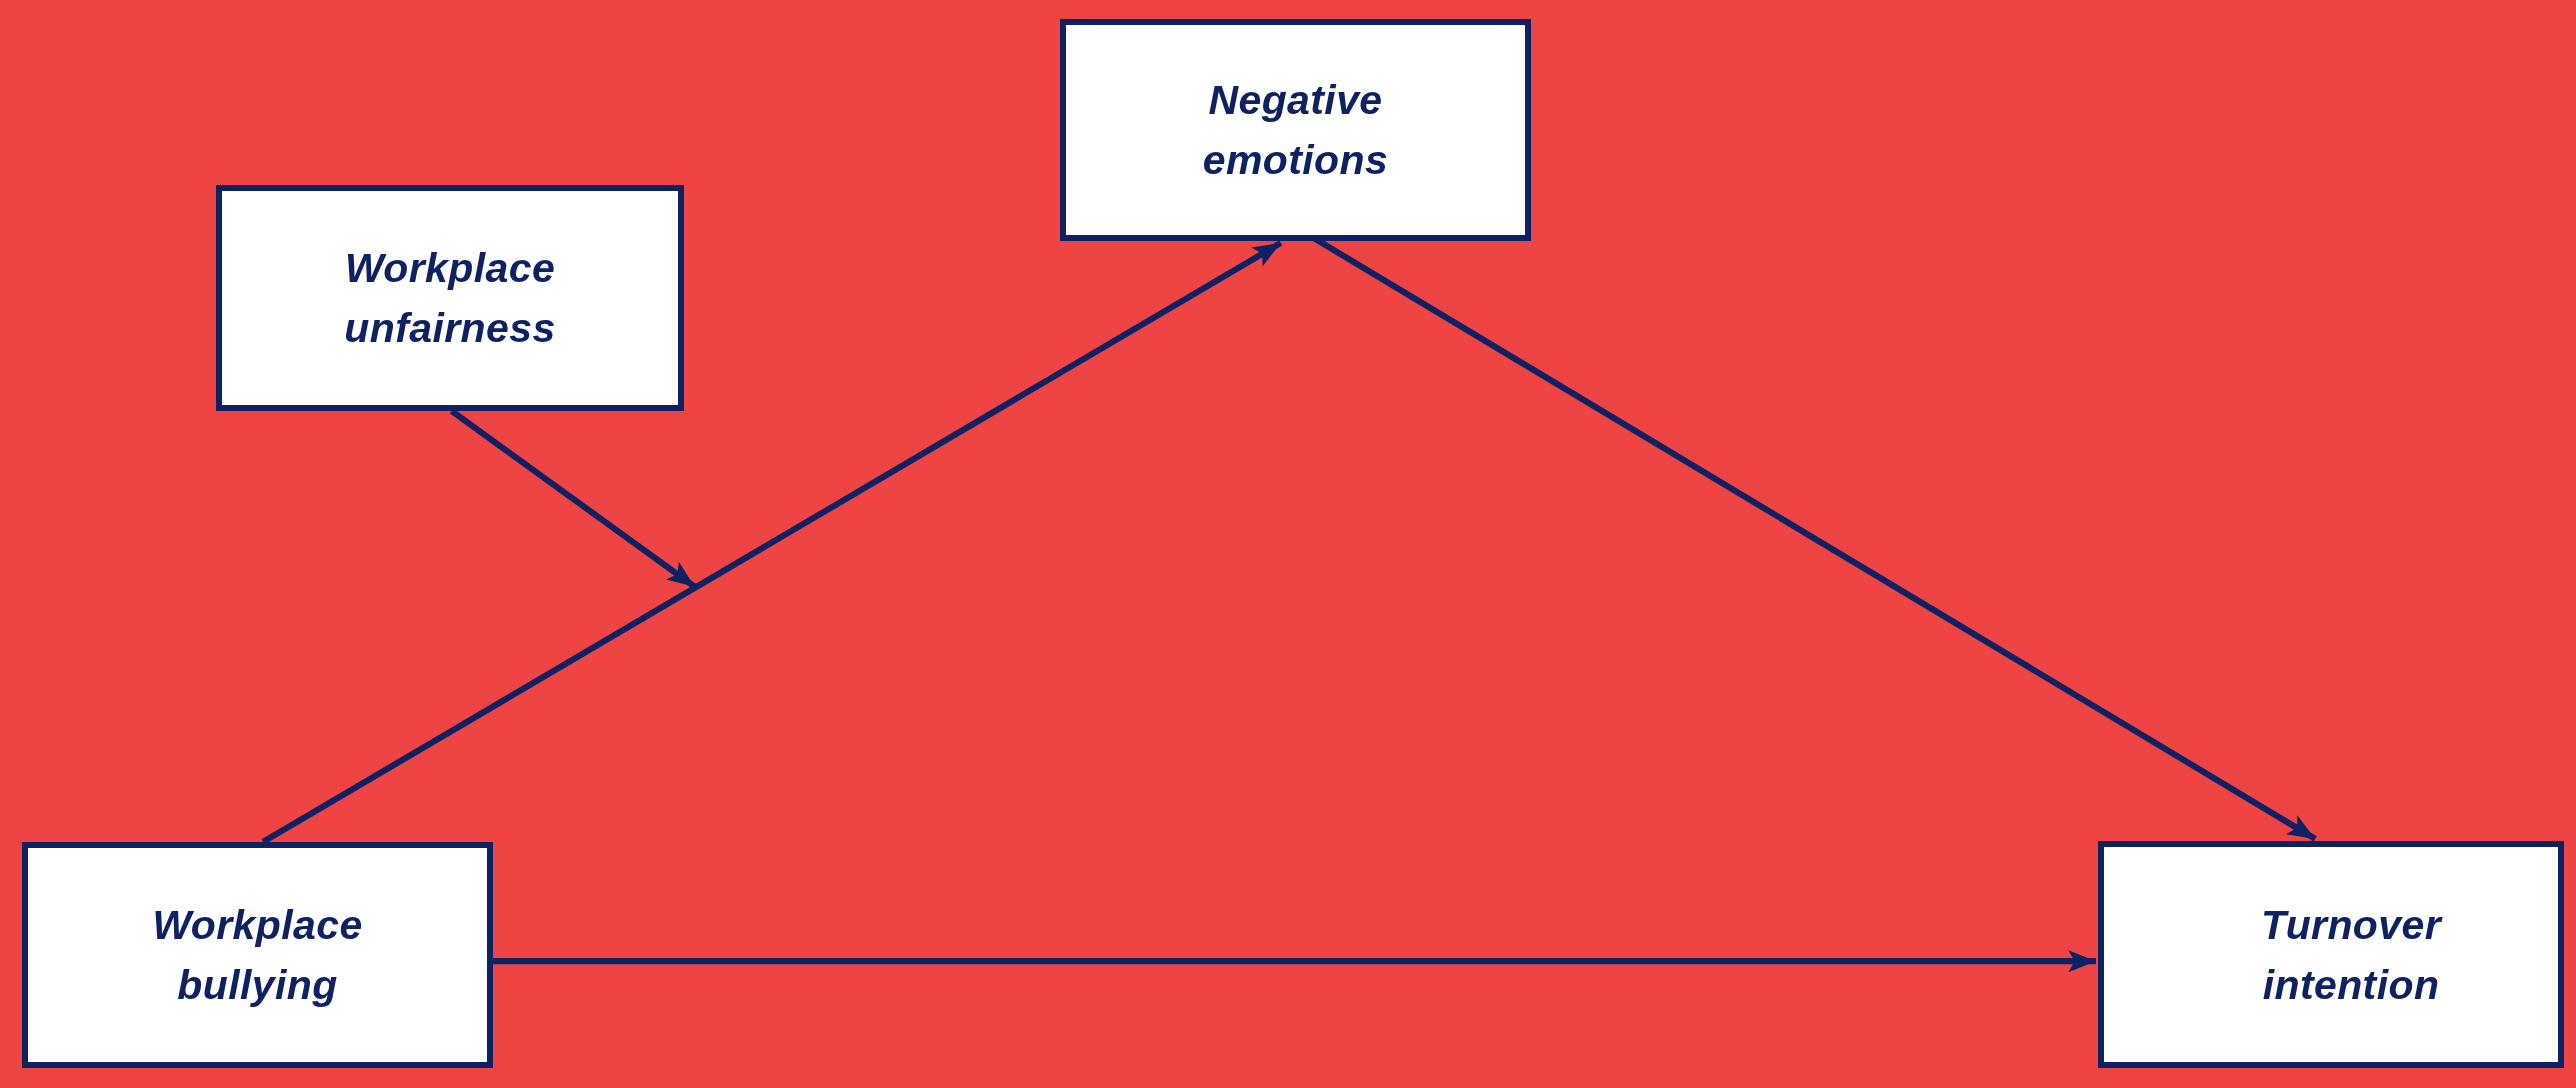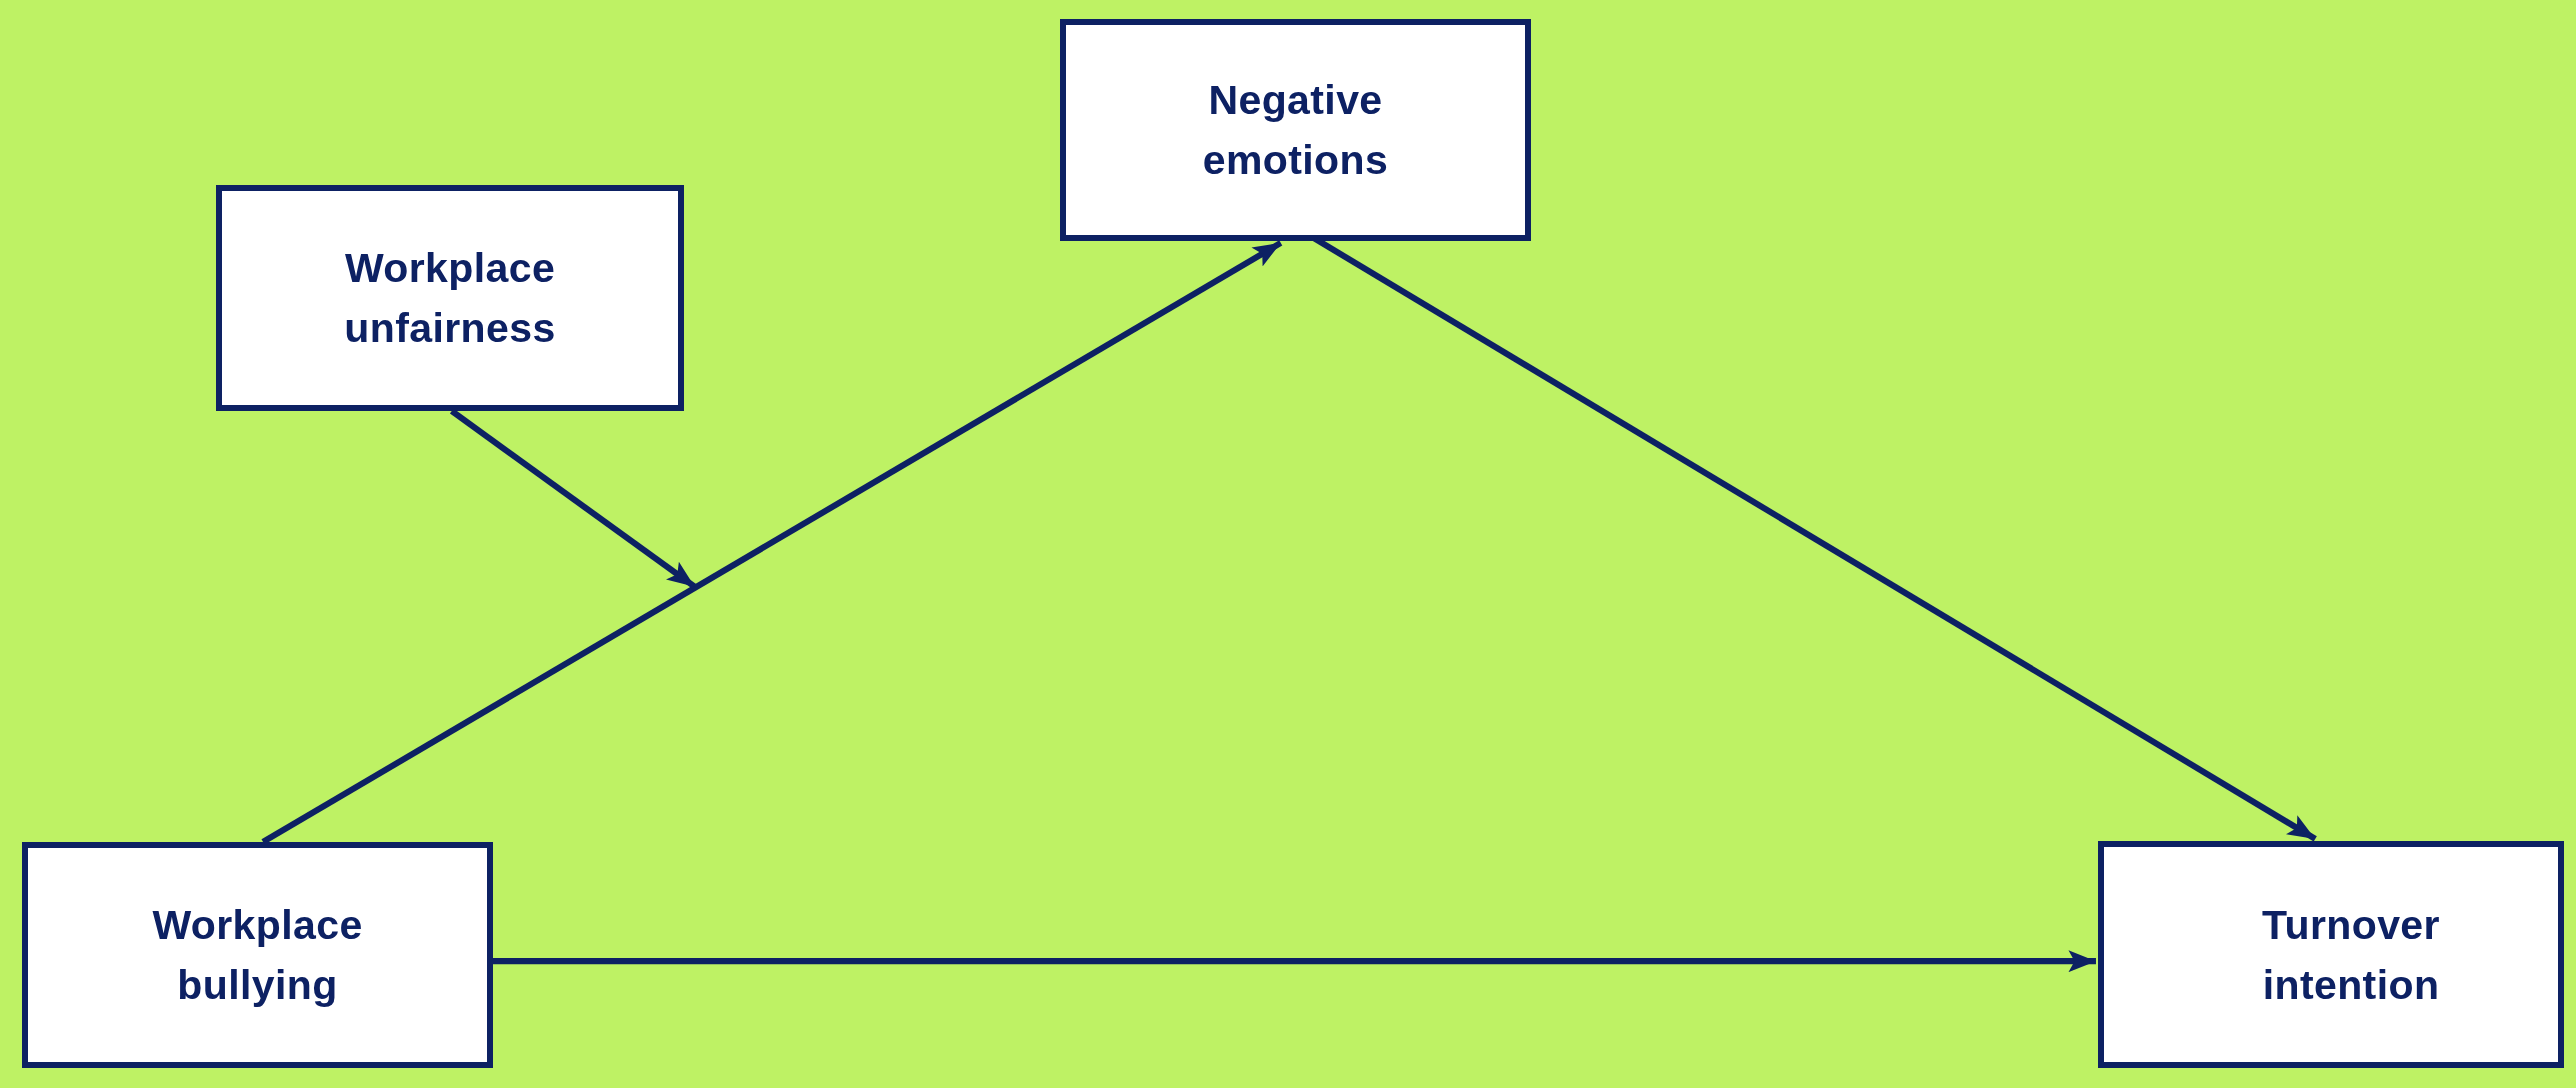--- a/index.html
+++ b/index.html
@@ -4,23 +4,24 @@
 <style>
   html, body {
     margin: 0;
     padding: 0;
     background: #ffffff;
   }
   .canvas {
     position: relative;
     width: 2576px;
     height: 1088px;
-    background: #bef264;
+    background: #ef4444;
     font-family: "Liberation Sans", "DejaVu Sans", sans-serif;
     overflow: hidden;
+    font-style: italic;
   }
   .edges-layer {
     position: absolute;
     left: 0;
     top: 0;
     width: 2576px;
     height: 1088px;
     display: block;
   }
   .edge {

